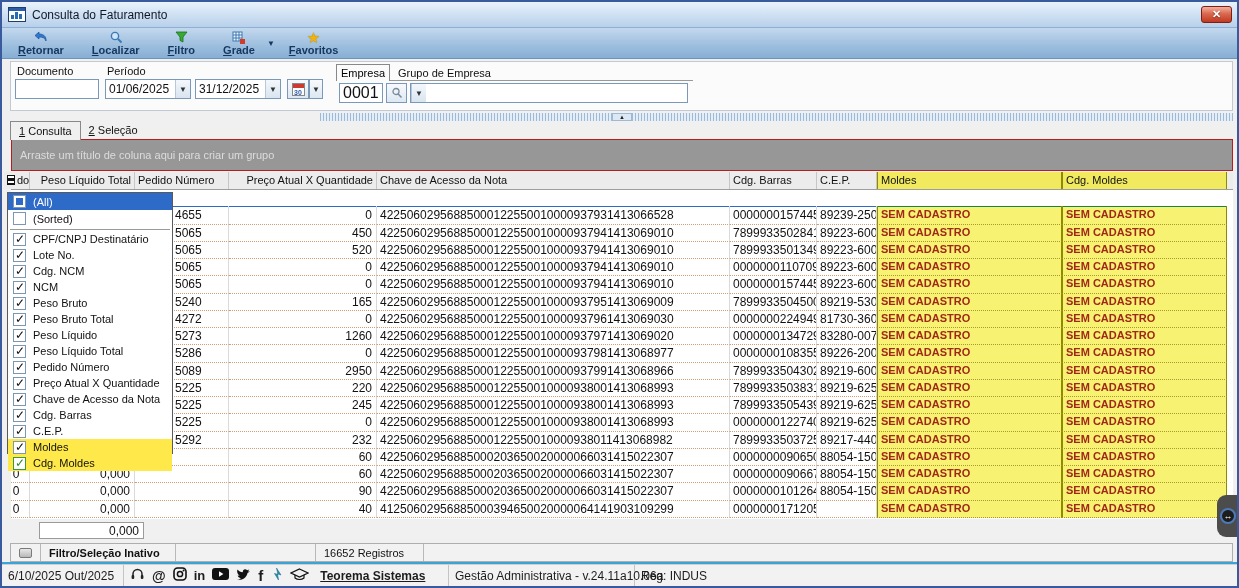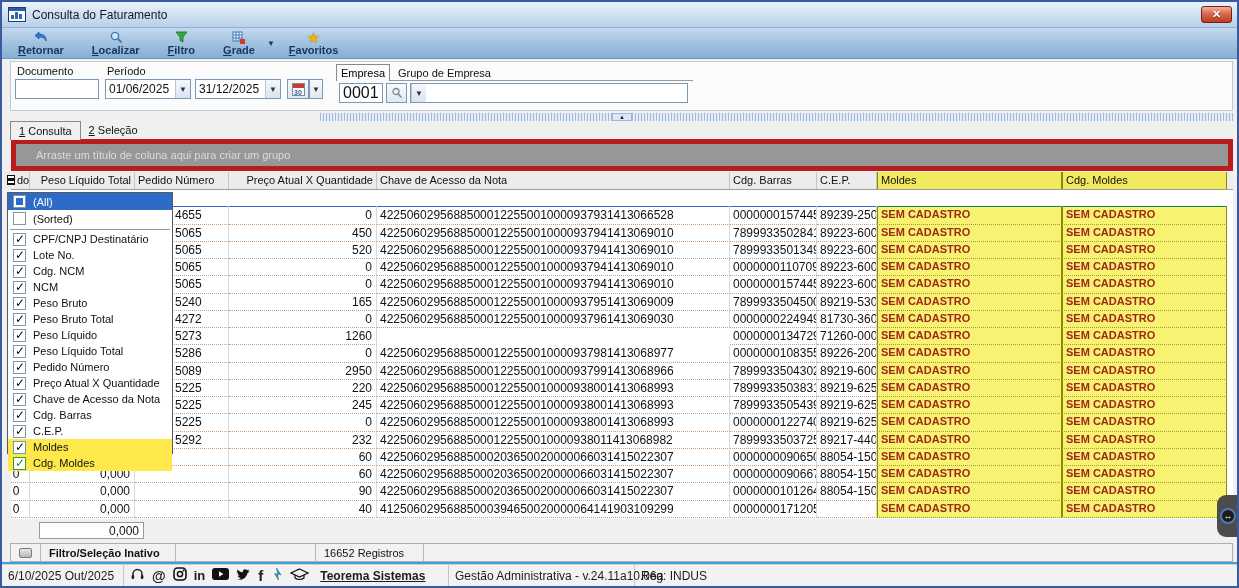--- a/index.html
+++ b/index.html
@@ -57,21 +57,21 @@
     border-top:1px solid #b9cad e; }
   .split-arrow { position:absolute; left:610px; top:111px; width:20px; height:8px;
     background:#dce8f4; border:1px solid #9fb8d4; font-size:6px; line-height:6px; text-align:center; color:#222; }
   
   .page-tabs { position:absolute; left:8px; top:119px; height:19px; display:flex; }
   .ptab { font-size:11px; padding:3px 8px 0 8px; height:19px; color:#111; }
   .ptab.active { background:#f0f0f0; border:1px solid #898989; border-bottom:none; position:relative; z-index:2; }
   .ptab .key { text-decoration:underline; }
   
   .groupbar { position:absolute; left:9px; top:137px; width:1222px; height:32px; background:#979797;
-    border:5px solid #b91c1c; color:#dcdcdc; font-size:11px; display:flex; align-items:center; padding-left:20px; }
+    border:1px solid #b91c1c; color:#dcdcdc; font-size:11px; display:flex; align-items:center; padding-left:8px; }
   
   .grid-header { position:absolute; left:9px; top:170px; width:1222px; height:18px; background:#ececec; border-bottom:1px solid #9d9d9d; }
   .hcell { position:absolute; top:0; height:17px; font-size:11px; color:#111; background:#ececec;
     border-right:1px solid #c6c6c6; padding:2px 3px 0 3px; white-space:nowrap; overflow:hidden; }
   .hcell.r { text-align:right; }
   .hcell.yellow { background:#f1e95e; border-right:1px solid #8f8a00; border-left:1px solid #8f8a00; }
   .chooser-glyph { display:inline-block; width:8px; height:10px; border:1px solid #111; background:#111;
     box-shadow:inset 0 2px 0 #fff, inset 0 5px 0 #111, inset 0 7px 0 #fff; margin-right:2px; vertical-align:-1px; }
   .grid-rows { position:absolute; left:9px; top:188px; width:1222px; height:329px; background:#fff; overflow:hidden; }
   .grow { position:absolute; left:0; width:1222px; height:17.26px; }
@@ -323,22 +323,23 @@
         <div class="gcell" style="left: 719px; width: 87px;">0000000224949</div>
         <div class="gcell" style="left: 806px; width: 60px;">81730-360</div>
         <div class="gcell ycell" style="left: 866px; width: 185px;">SEM CADASTRO</div>
         <div class="gcell ycell" style="left: 1051px; width: 165px;">SEM CADASTRO</div>
       </div>
       <div class="grow" style="top: 138.08px;">
         <div class="gcell c" style="left: -7px; width: 26px;"></div>
         <div class="gcell r" style="left: 19px; width: 105px;"></div>
         <div class="gcell pedido" style="left: 124px; width: 94px;">5273</div>
         <div class="gcell r" style="left: 218px; width: 148px;">1260</div>
+        <div class="gcell" style="left: 366px; width: 353px;">42250602956885000122550010000937971413069020</div>
         <div class="gcell" style="left: 719px; width: 87px;">0000000134729</div>
-        <div class="gcell" style="left: 806px; width: 60px;">71260-000</div>
+        <div class="gcell" style="left: 806px; width: 60px;">83280-007</div>
         <div class="gcell ycell" style="left: 866px; width: 185px;">SEM CADASTRO</div>
         <div class="gcell ycell" style="left: 1051px; width: 165px;">SEM CADASTRO</div>
       </div>
       <div class="grow" style="top: 155.34px;">
         <div class="gcell c" style="left: -7px; width: 26px;"></div>
         <div class="gcell r" style="left: 19px; width: 105px;"></div>
         <div class="gcell pedido" style="left: 124px; width: 94px;">5286</div>
         <div class="gcell r" style="left: 218px; width: 148px;">0</div>
         <div class="gcell" style="left: 366px; width: 353px;">42250602956885000122550010000937981413068977</div>
         <div class="gcell" style="left: 719px; width: 87px;">0000000108355</div>

